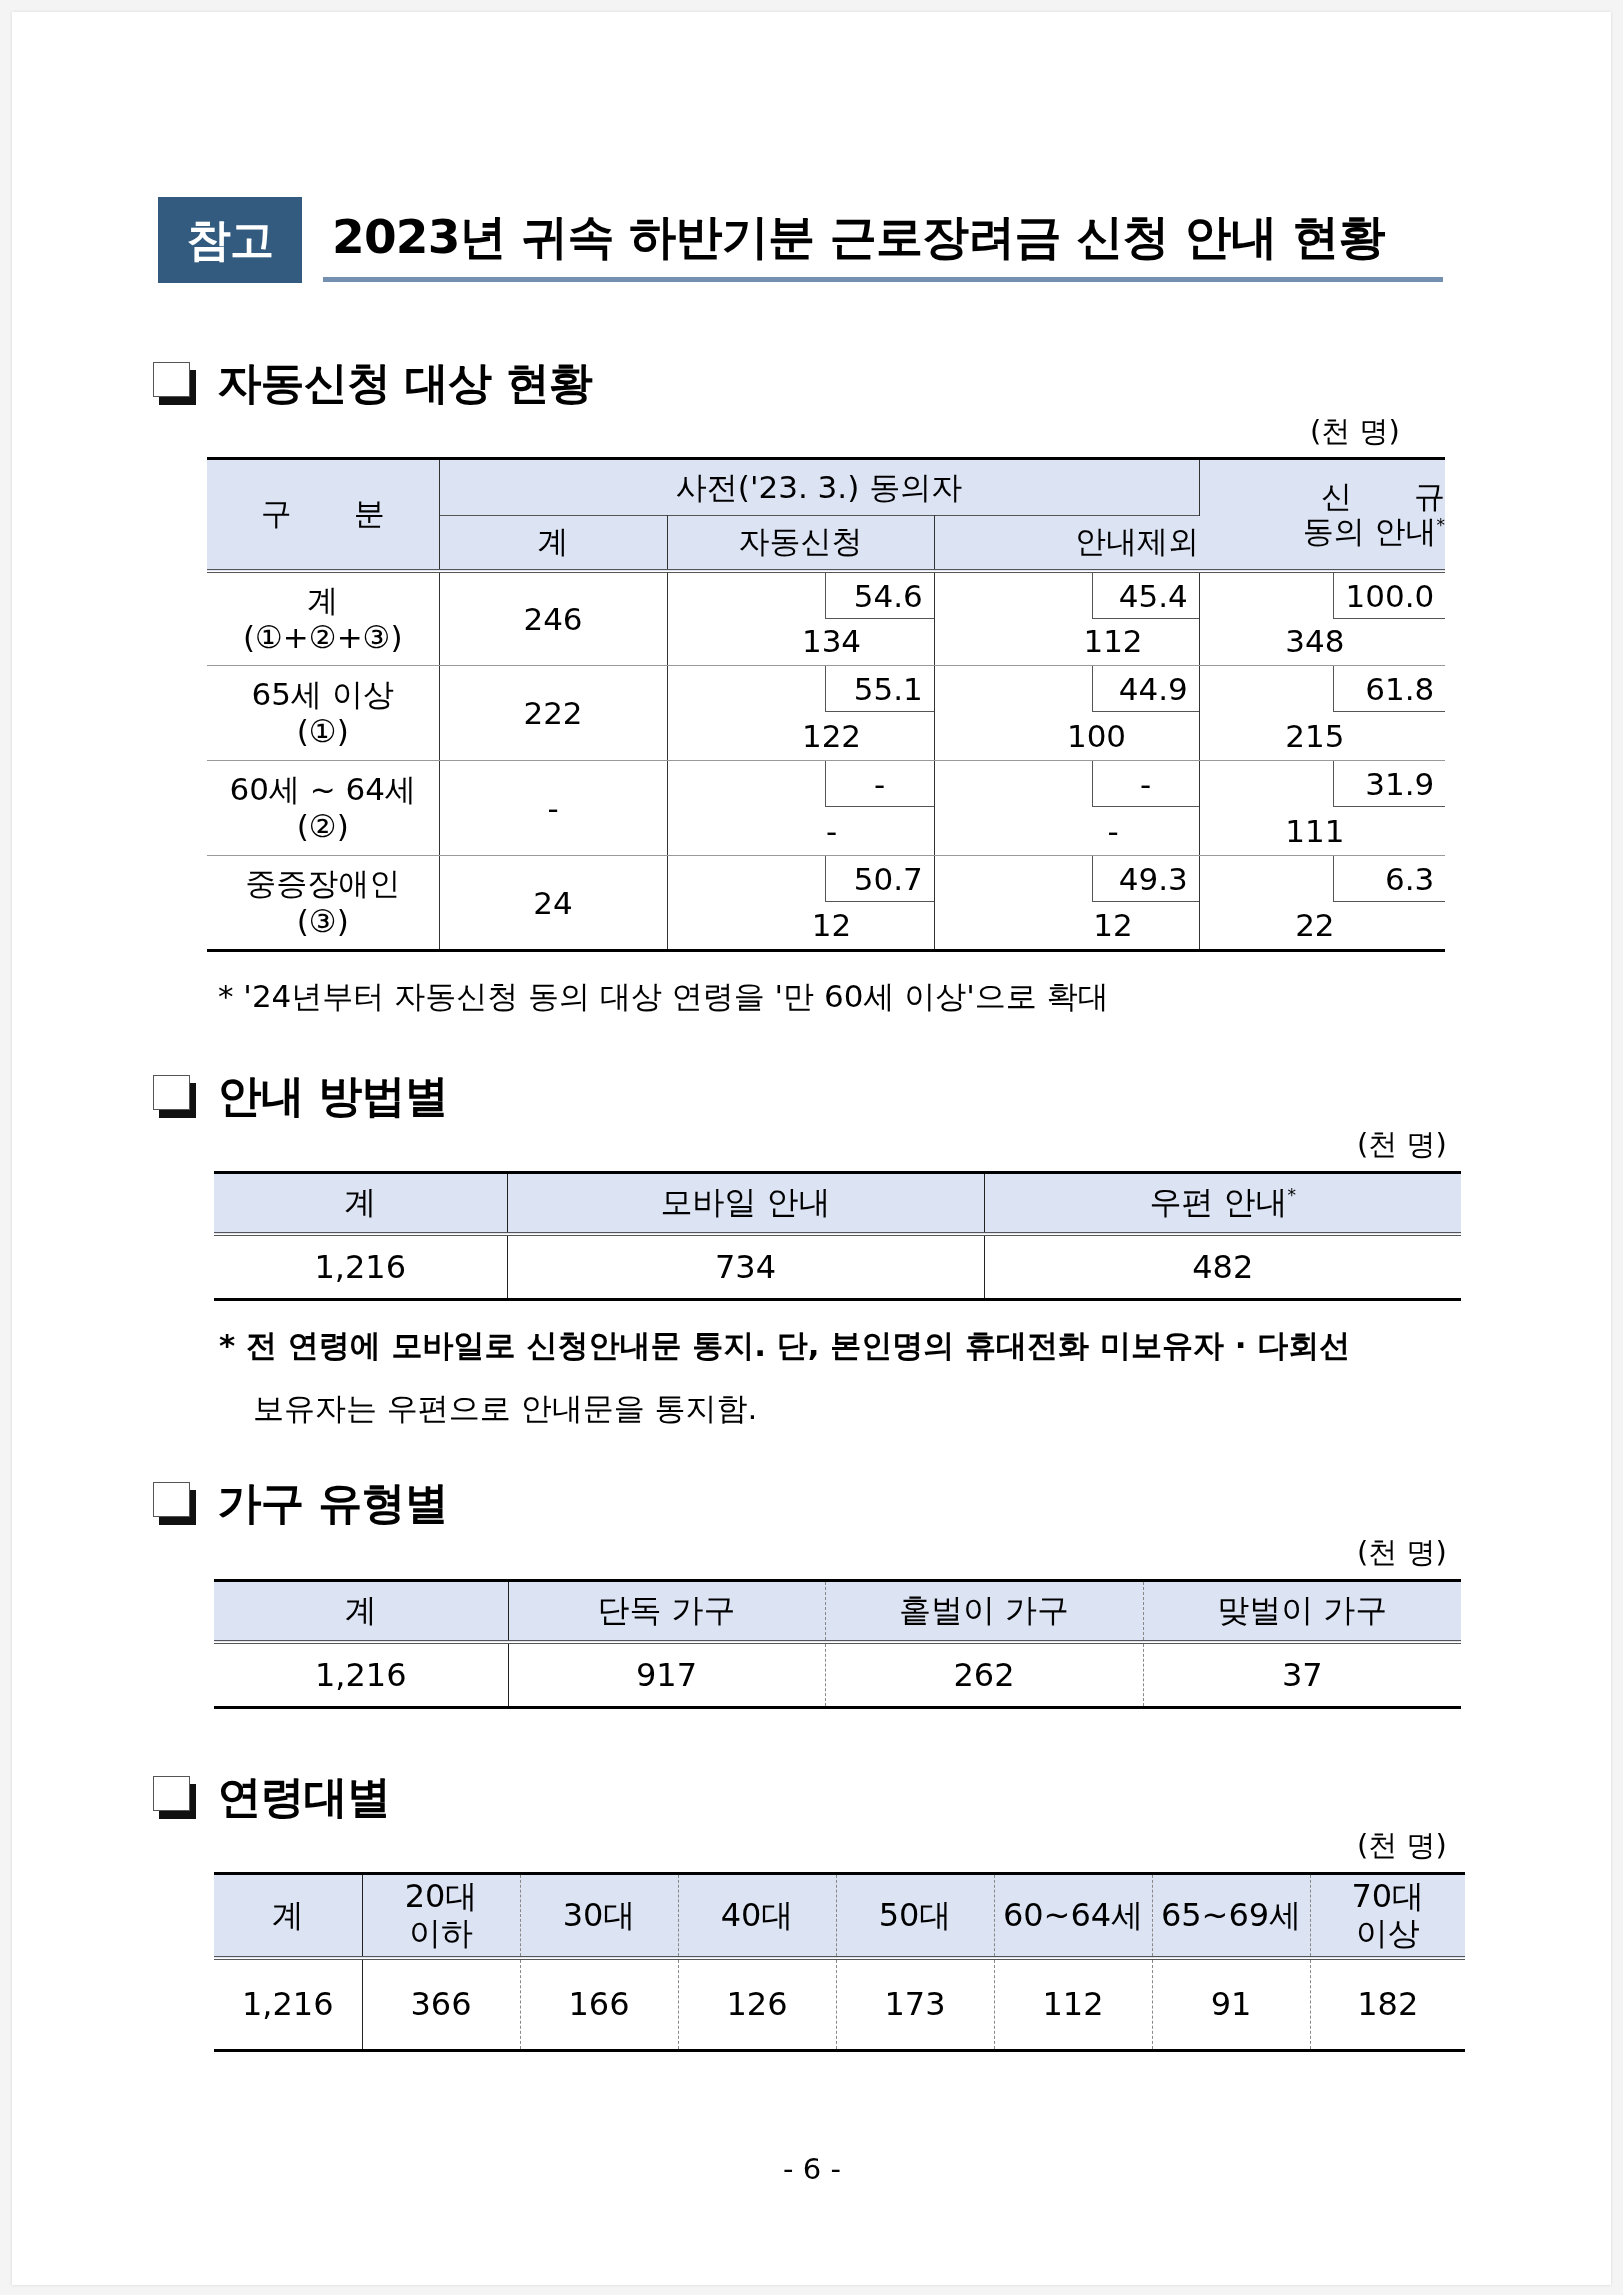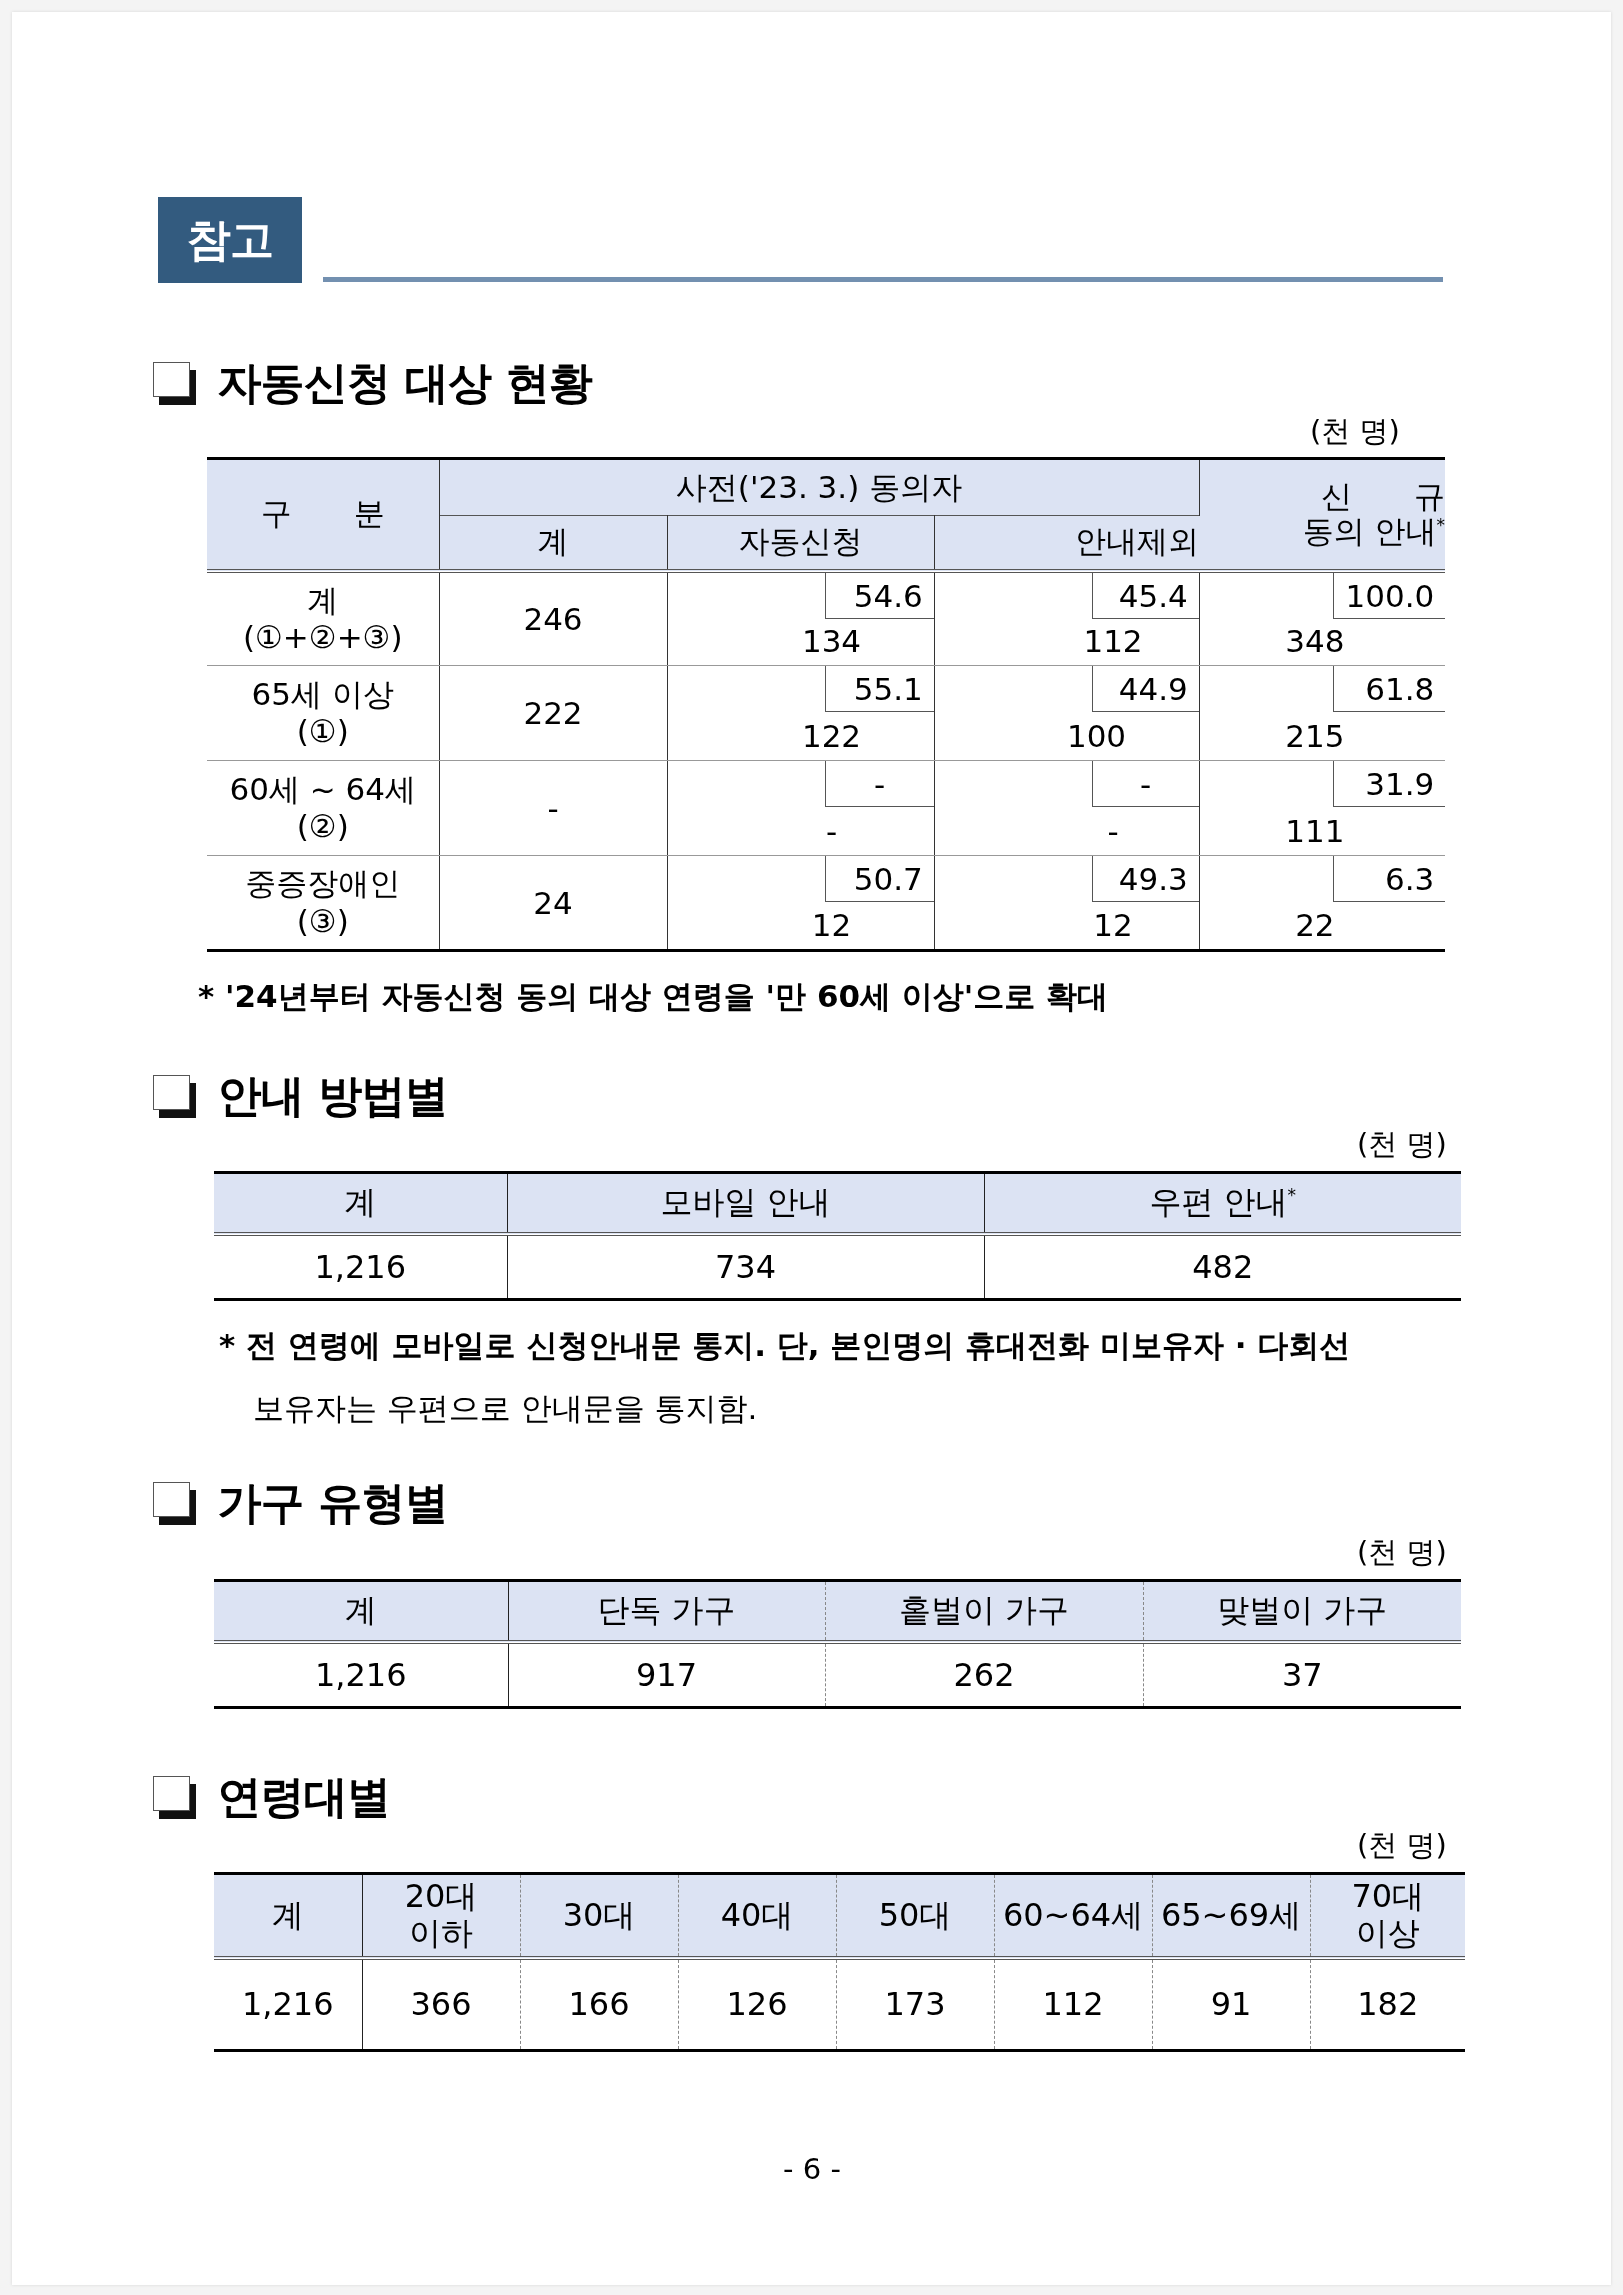--- a/index.html
+++ b/index.html
@@ -67,20 +67,21 @@
   .page-num { position: absolute; left: 0; width: 1624px; top: 2152px; text-align: center; font-size: 29px; }
   sup { font-size: 17px; vertical-align: super; }
 </style>
 </head>
 <body>
 
 <div class="page"></div>
 
 <div class="title-wrap">
   <div class="ref-badge">참고</div>
+  <div class="title-text">2023년 귀속 하반기분 근로장려금 신청 안내 현황</div>
   <div class="title-underline"></div>
 </div>
 
 <div class="sec-head" style="top:354px;">
   <span class="sq-icon">
       <span class="shadow"></span>
       <span class="box"></span>
     </span>
   <span class="sec-title">자동신청 대상 현황</span>
 </div>
@@ -180,21 +181,21 @@
           <div class="cnt" style="left:0;width:265px;padding-left:92px;text-align:center">12</div>
         </td>
     <td>
           <div class="pct-box" style="width:112px">6.3</div>
           <div class="cnt" style="left:0;width:246px;padding-right:15.3px;text-align:center">22</div>
         </td>
   </tr>
 </tbody>
   </table>
 
-<div class="note" style="left:198px; top:973px;font-weight:bold;">* '24년부터 자동신청 동의 대상 연령을 '만 60세 이상'으로 확대</div>
+<div class="note" style="left:218px; top:973px;">* '24년부터 자동신청 동의 대상 연령을 '만 60세 이상'으로 확대</div>
 
 <div class="sec-head" style="top:1067px;">
   <span class="sq-icon">
       <span class="shadow"></span>
       <span class="box"></span>
     </span>
   <span class="sec-title">안내 방법별</span>
 </div>
 <div class="unit" style="left:1357px; top:1125px;">(천 명)</div>
 

